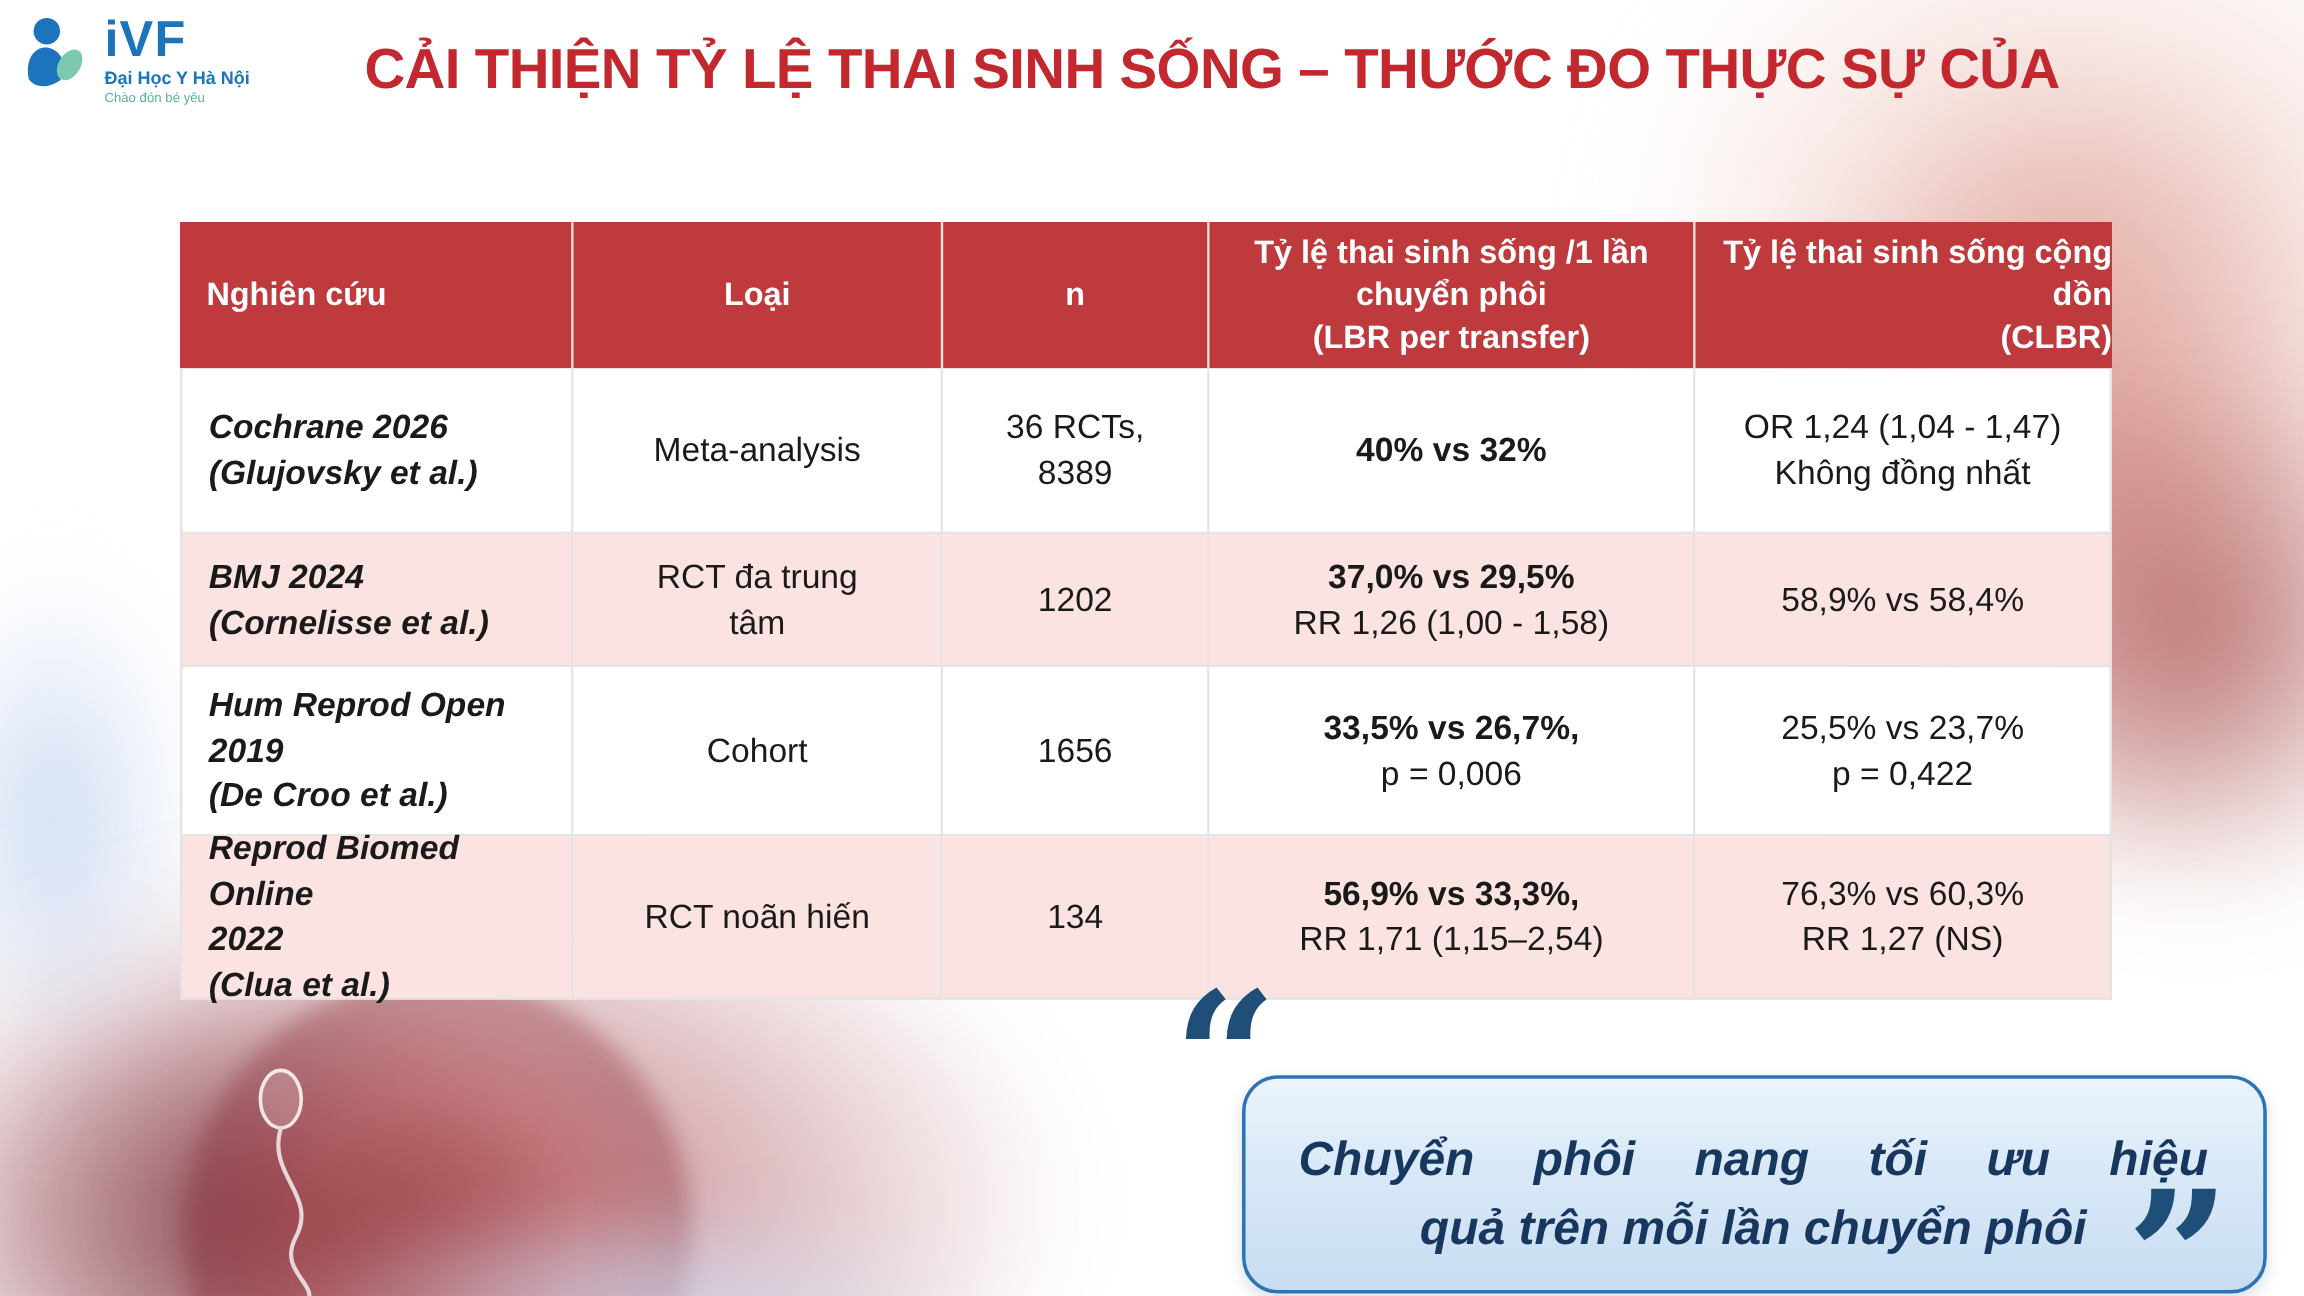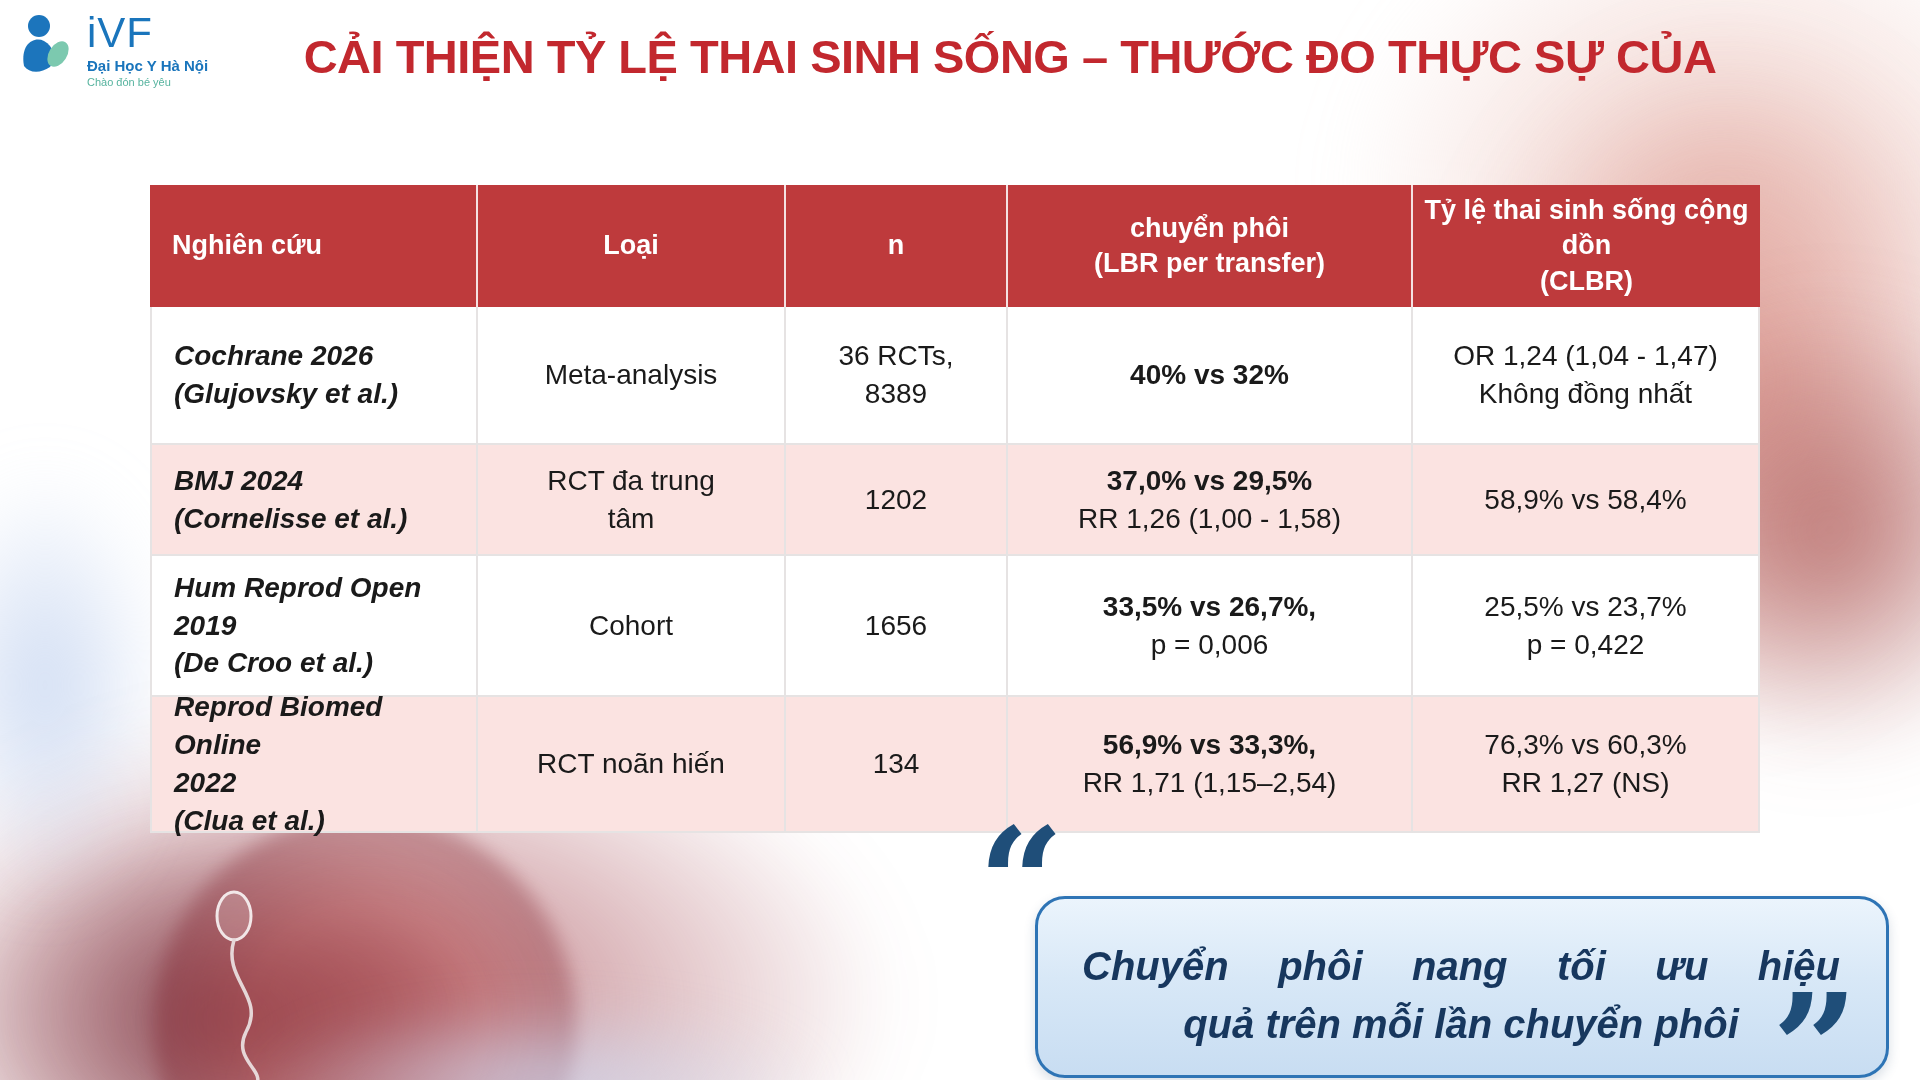--- a/index.html
+++ b/index.html
@@ -29,40 +29,40 @@
       background:radial-gradient(closest-side,rgba(203,218,244,.7),rgba(203,218,244,0));}
   .sheet{position:absolute;left:290px;top:688px;width:500px;height:86px;border-radius:40px;
       background:rgba(255,255,255,.92);filter:blur(7px);transform:rotate(-4deg);}
   .needle{position:absolute;left:170px;top:742px;width:600px;height:34px;transform:rotate(3deg);
       filter:blur(1.5px);opacity:.85;
       background:linear-gradient(to bottom,rgba(255,255,255,0) 0%,rgba(255,255,255,.95) 28%,rgba(210,200,205,.6) 50%,rgba(255,255,255,.95) 72%,rgba(255,255,255,0) 100%);}
   .sperm{position:absolute;left:200px;top:888px;opacity:.85;}
 
   
   .logo{position:absolute;left:20px;top:12px;display:flex;gap:9px;z-index:3;align-items:flex-start;}
-  .logo-text .brand{font-size:42px;font-weight:normal;color:#1A75BC;line-height:1;letter-spacing:1px;}
+  .logo-text .brand{font-size:42px;font-weight:bold;color:#1A75BC;line-height:1;letter-spacing:1px;}
   .logo-text .org{font-size:15px;font-weight:bold;color:#1A75BC;margin-top:3px;}
   .logo-text .tag{font-size:11px;color:#56B39E;margin-top:2px;}
 
   
   .title{position:absolute;left:150px;right:50px;top:28px;z-index:2;text-align:center;
       color:#C2282E;font-weight:bold;font-size:47px;line-height:1.24;letter-spacing:-0.5px;}
 
   
   .table{position:absolute;left:150px;top:185px;z-index:2;display:grid;
       grid-template-columns:328px 308px 222px 405px 347px;
       grid-template-rows:122px 138px 111px 141px 136px;
       background:transparent;}
   .grow{display:contents;}
   .th{background:#BE3A3C;color:#ffffff;font-weight:bold;font-size:27px;line-height:1.3;
       display:flex;align-items:center;justify-content:center;text-align:center;
       border-right:2px solid rgba(255,255,255,.85);}
   .th.multi{flex-direction:column;}
   .th.study{justify-content:flex-start;padding-left:22px;}
-  .th.last{border-right:none;}
+  .th.last{border-right:none;align-items:flex-end;}
   .td{background:#ffffff;color:#1A1A1A;font-size:28px;line-height:1.35;text-align:center;
       display:flex;flex-direction:column;align-items:center;justify-content:center;
       border-right:2px solid #E6E3E3;border-bottom:2px solid #E6E3E3;}
   .pink .td{background:#FBE3E1;}
   .td.study{align-items:flex-start;text-align:left;padding-left:22px;font-weight:bold;font-style:italic;
       border-left:2px solid #E6E3E3;}
   .td .b{font-weight:bold;}
   .td .narrow{max-width:215px;}
 
   
@@ -116,20 +116,21 @@
   <div>CẢI THIỆN TỶ LỆ THAI SINH SỐNG – THƯỚC ĐO THỰC SỰ CỦA</div>
 </div>
 
 <div class="table">
 
   <div class="grow">
     <div class="th study">Nghiên cứu</div>
     <div class="th">Loại</div>
     <div class="th">n</div>
     <div class="th multi">
+      <div>Tỷ lệ thai sinh sống /1 lần</div>
       <div>chuyển phôi</div>
       <div>(LBR per transfer)</div>
     </div>
     <div class="th multi last">
       <div>Tỷ lệ thai sinh sống cộng</div>
       <div>dồn</div>
       <div>(CLBR)</div>
     </div>
   </div>
 

